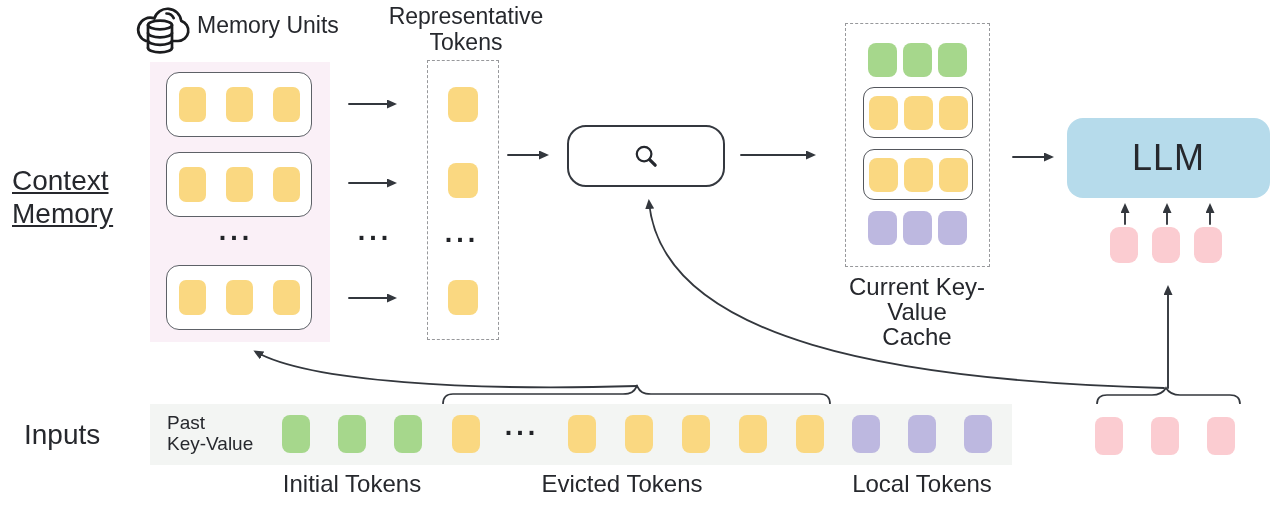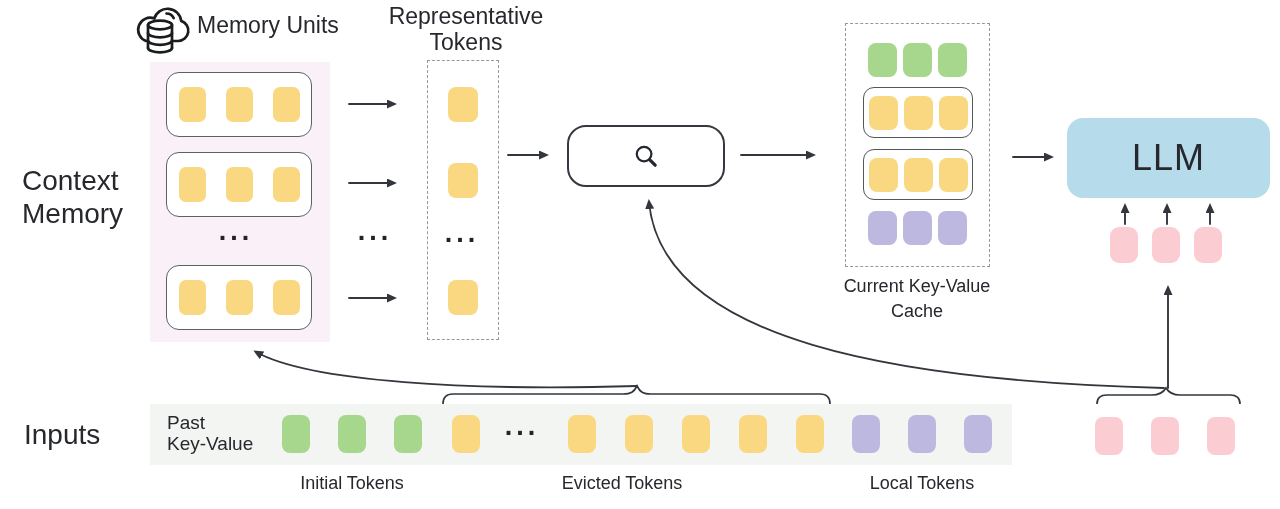--- a/index.html
+++ b/index.html
@@ -3,21 +3,21 @@
 <meta charset="utf-8">
 <style>
   html,body{margin:0;padding:0;background:#fff;}
   #canvas{position:relative;width:1280px;height:509px;background:#fff;overflow:hidden;
           font-family:"Liberation Sans",sans-serif;color:var(--text,#26282d);border-radius:17px;}
   .abs{position:absolute;}
   .lbl{color:var(--text);}
   
   .big-label{font-size:28px;line-height:33px;}
   .mid-label{font-size:23px;line-height:26px;}
-  .small-label{font-size:18px;line-height:25px;text-align:center;}
+  .small-label{font-size:24px;line-height:25px;text-align:center;}
   
   #memory-panel{left:150px;top:62px;width:180px;height:280px;background:var(--memory_panel_fill);}
   .mrow{position:absolute;left:16px;width:146px;height:65px;background:#fff;border:1.2px solid #5d6167;
         border-radius:13px;display:flex;align-items:center;justify-content:center;gap:20px;box-sizing:border-box;}
   .mrow .tok{width:27px;height:35px;border-radius:7px;}
   
   .tok{display:block;width:28px;height:38px;border-radius:8px;flex:0 0 auto;}
   .trow{display:flex;align-items:center;}
   
   #rep-box{left:427px;top:60px;width:72px;height:280px;border:1.6px dashed #97989b;box-sizing:border-box;}
@@ -63,21 +63,21 @@
       <path d="M20,40 L52,40 a10.3,10.3 0 0 0 3.2,-20.1 a13.8,13.8 0 0 0 -26.9,-2.4 A11,11 0 0 0 20,40 z" fill="#fff"></path>
       <path d="M40.5,12.5 a8,8 0 0 1 7.2,4.6" fill="none"></path>
       <path d="M22,24 h24 v23 h-24 z" fill="#fff" stroke="none"></path>
       <ellipse cx="34" cy="24" rx="12" ry="4.3" fill="#fff"></ellipse>
       <path d="M22,24 V47 M46,24 V47" fill="none"></path>
       <path d="M22,32 a12,4.3 0 0 0 24,0 M22,39.5 a12,4.3 0 0 0 24,0 M22,47 a12,4.3 0 0 0 24,0" fill="none"></path>
     </g>
   </svg>
   <div class="abs lbl mid-label" style="left:197px;top:12px;">Memory Units</div>
 
-  <div class="abs lbl big-label" style="left:22px;top:164px;">
+  <div class="abs lbl big-label" style="left:12px;top:164px;text-decoration:underline;">
     <div>Context</div>
     <div>Memory</div>
   </div>
 
   <div class="abs" id="memory-panel">
     <div class="mrow" style="top:10px;">
         <span class="tok" style="background: rgb(250, 216, 129);"></span>
         <span class="tok" style="background: rgb(250, 216, 129);"></span>
         <span class="tok" style="background: rgb(250, 216, 129);"></span>
       </div>

